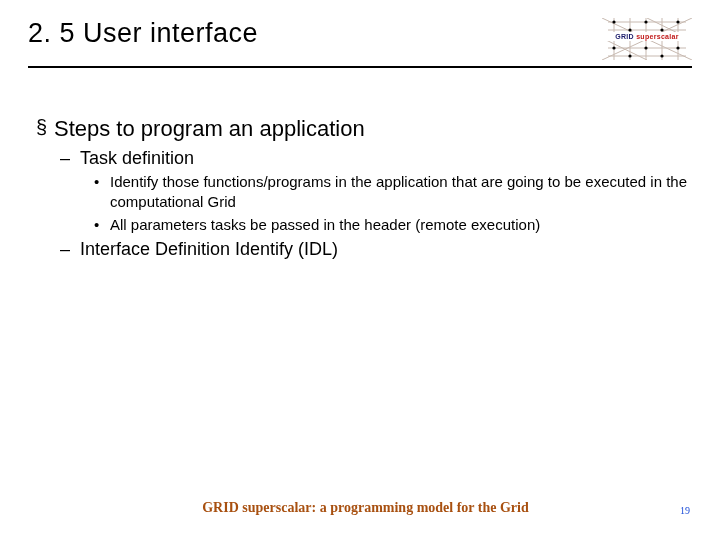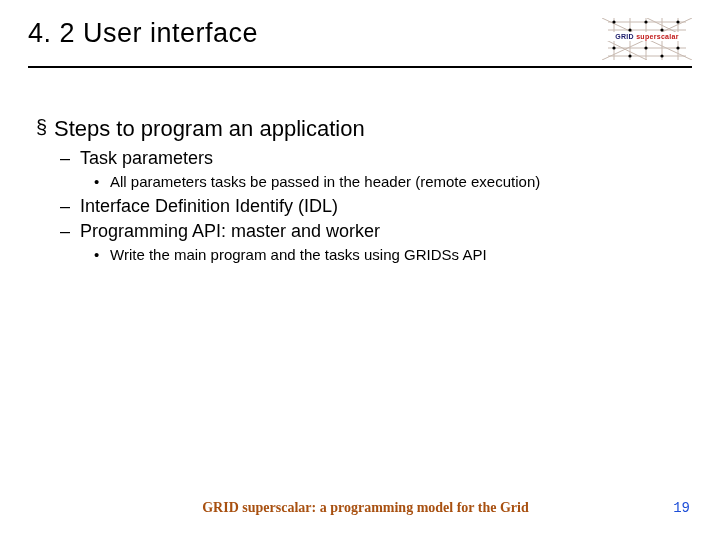--- a/index.html
+++ b/index.html
@@ -112,31 +112,31 @@
     font-family: Georgia, "Times New Roman", serif;
     font-size: 14px;
     font-weight: bold;
     color: #a85010;
     padding-left: 11px;
   }
   .pagenum {
     position: absolute;
     bottom: 24px;
     right: 30px;
-    font-family: Liberation Mono, monospace;
-    font-size: 14px;
+    font-family: Liberation Serif, serif;
+    font-size: 10px;
     color: #1d4ed8;
   }
 </style>
 </head>
 <body>
 
 <div class="slide">
   <div class="header">
-    <div class="title">4. 2 User interface</div>
+    <div class="title">2. 5 User interface</div>
     <div class="logo">
       <svg width="90" height="42" viewBox="0 0 90 42">
         <g stroke="#c7b9b0" stroke-width="1" fill="none">
           <line x1="6" y1="4" x2="84" y2="4"></line>
             <line x1="6" y1="12" x2="84" y2="12"></line>
           <line x1="6" y1="30" x2="84" y2="30"></line>
             <line x1="6" y1="38" x2="84" y2="38"></line>
           <line x1="12" y1="0" x2="12" y2="42"></line>
             <line x1="28" y1="0" x2="28" y2="42"></line>
           <line x1="44" y1="0" x2="44" y2="42"></line>
@@ -166,33 +166,28 @@
       </div>
     </div>
   </div>
 
   <div class="content">
     <ul class="lvl1">
       <li>
         <span>Steps to program an application</span>
         <ul class="lvl2">
           <li>
-            <span>Task parameters</span>
+            <span>Task definition</span>
             <ul class="lvl3">
+              <li>Identify those functions/programs in the application that are going to be executed in the computational Grid</li>
               <li>All parameters tasks be passed in the header (remote execution)</li>
             </ul>
           </li>
           <li>
             <span>Interface Definition Identify (IDL)</span>
-          </li>
-          <li>
-            <span>Programming API: master and worker</span>
-            <ul class="lvl3">
-              <li>Write the main program and the tasks using GRIDSs API</li>
-            </ul>
           </li>
         </ul>
       </li>
     </ul>
   </div>
 </div>
 
 <div class="footer">GRID superscalar: a programming model for the Grid</div>
 <div class="pagenum">19</div>
 

